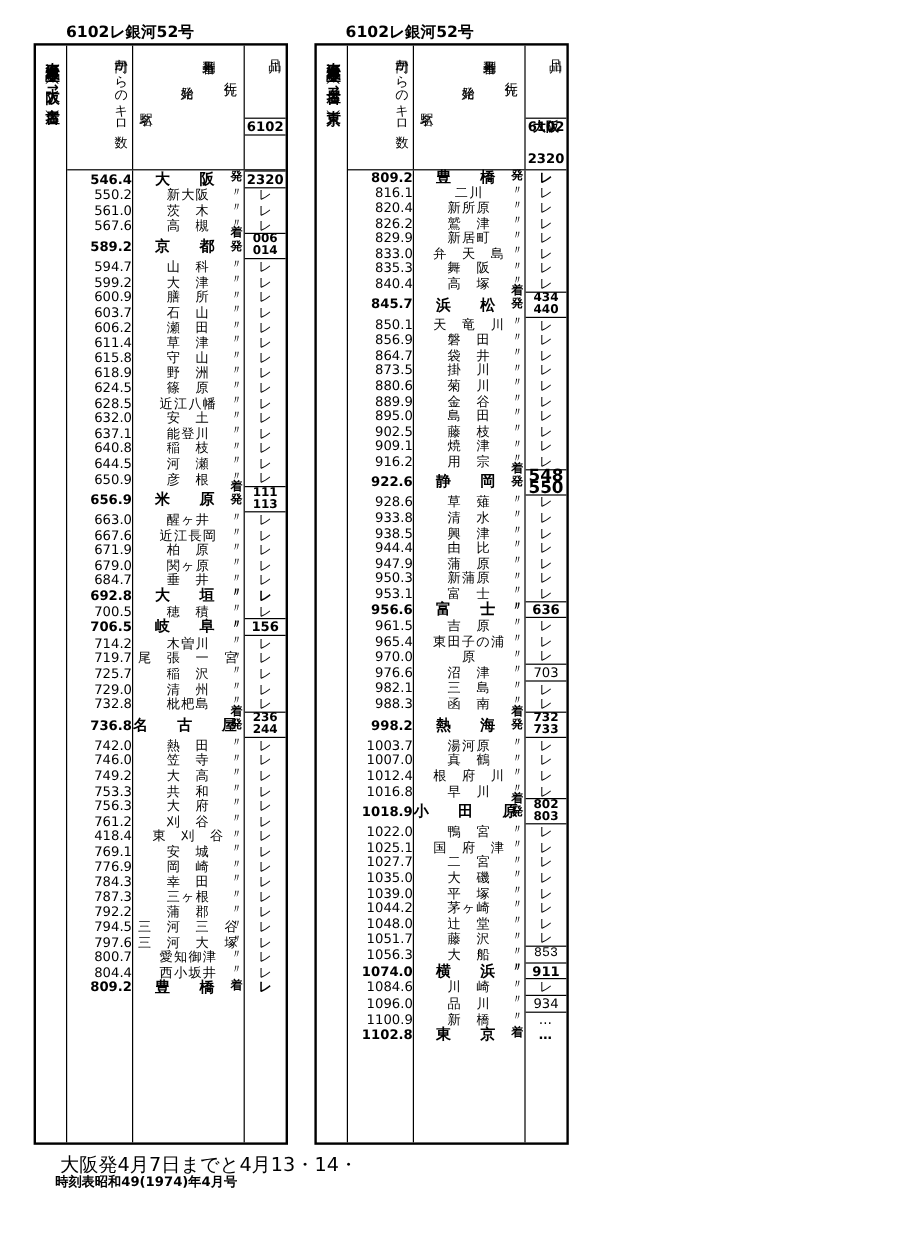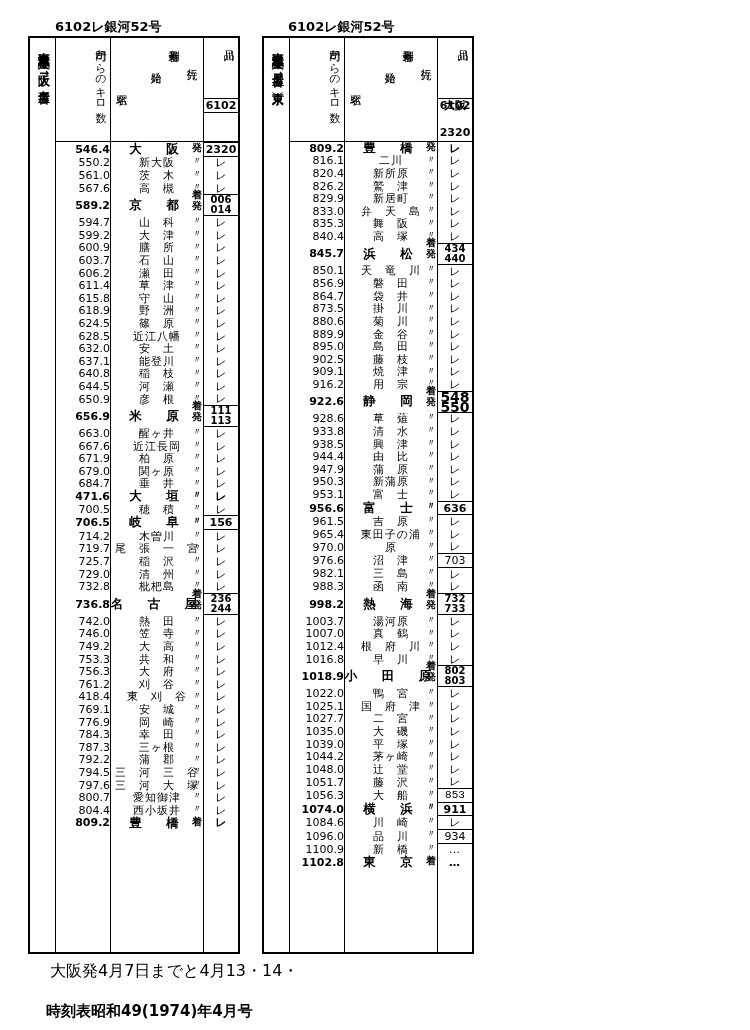--- a/index.html
+++ b/index.html
@@ -121,21 +121,21 @@
   .mark{font-family:"DejaVu Sans",sans-serif;}
 
   
   .note{
     position:absolute;
     font-size:16px;
     line-height:18px;
     white-space:nowrap;
   }
   .note-left{left:50px;top:962px;}
-  .note-bottom{left:46px;top:1002px;font-weight:bold;font-size:15px;}
+  .note-bottom{left:46px;top:976px;font-weight:bold;font-size:11px;}
 
   .dots{letter-spacing:1px;}
 </style>
 </head>
 <body>
 
 <div class="page">
 
   <div class="caption cap-left">6102レ銀河52号</div>
   <div class="caption cap-right">6102レ銀河52号</div>
@@ -284,21 +284,21 @@
               <td class="km">679.0</td>
               <td class="sta"><span>関ヶ原</span><span class="mark" style="position: absolute; right: 2px; top: 0px; font-size: 10px; font-weight: normal; letter-spacing: 0px;">〃</span></td>
               <td class="num">レ</td>
             </tr>
             <tr>
               <td class="km">684.7</td>
               <td class="sta"><span>垂　井</span><span class="mark" style="position: absolute; right: 2px; top: 0px; font-size: 10px; font-weight: normal; letter-spacing: 0px;">〃</span></td>
               <td class="num">レ</td>
             </tr>
             <tr class="major">
-              <td class="km">471.6</td>
+              <td class="km">692.8</td>
               <td class="sta"><span>大　垣</span><span class="mark" style="position: absolute; right: 2px; top: 0px; font-size: 10px; font-weight: bold; letter-spacing: 0px;">〃</span></td>
               <td class="num">レ</td>
             </tr>
             <tr>
               <td class="km">700.5</td>
               <td class="sta"><span>穂　積</span><span class="mark" style="position: absolute; right: 2px; top: 0px; font-size: 10px; font-weight: normal; letter-spacing: 0px;">〃</span></td>
               <td class="num">レ</td>
             </tr>
             <tr class="major">
               <td class="km">706.5</td>

